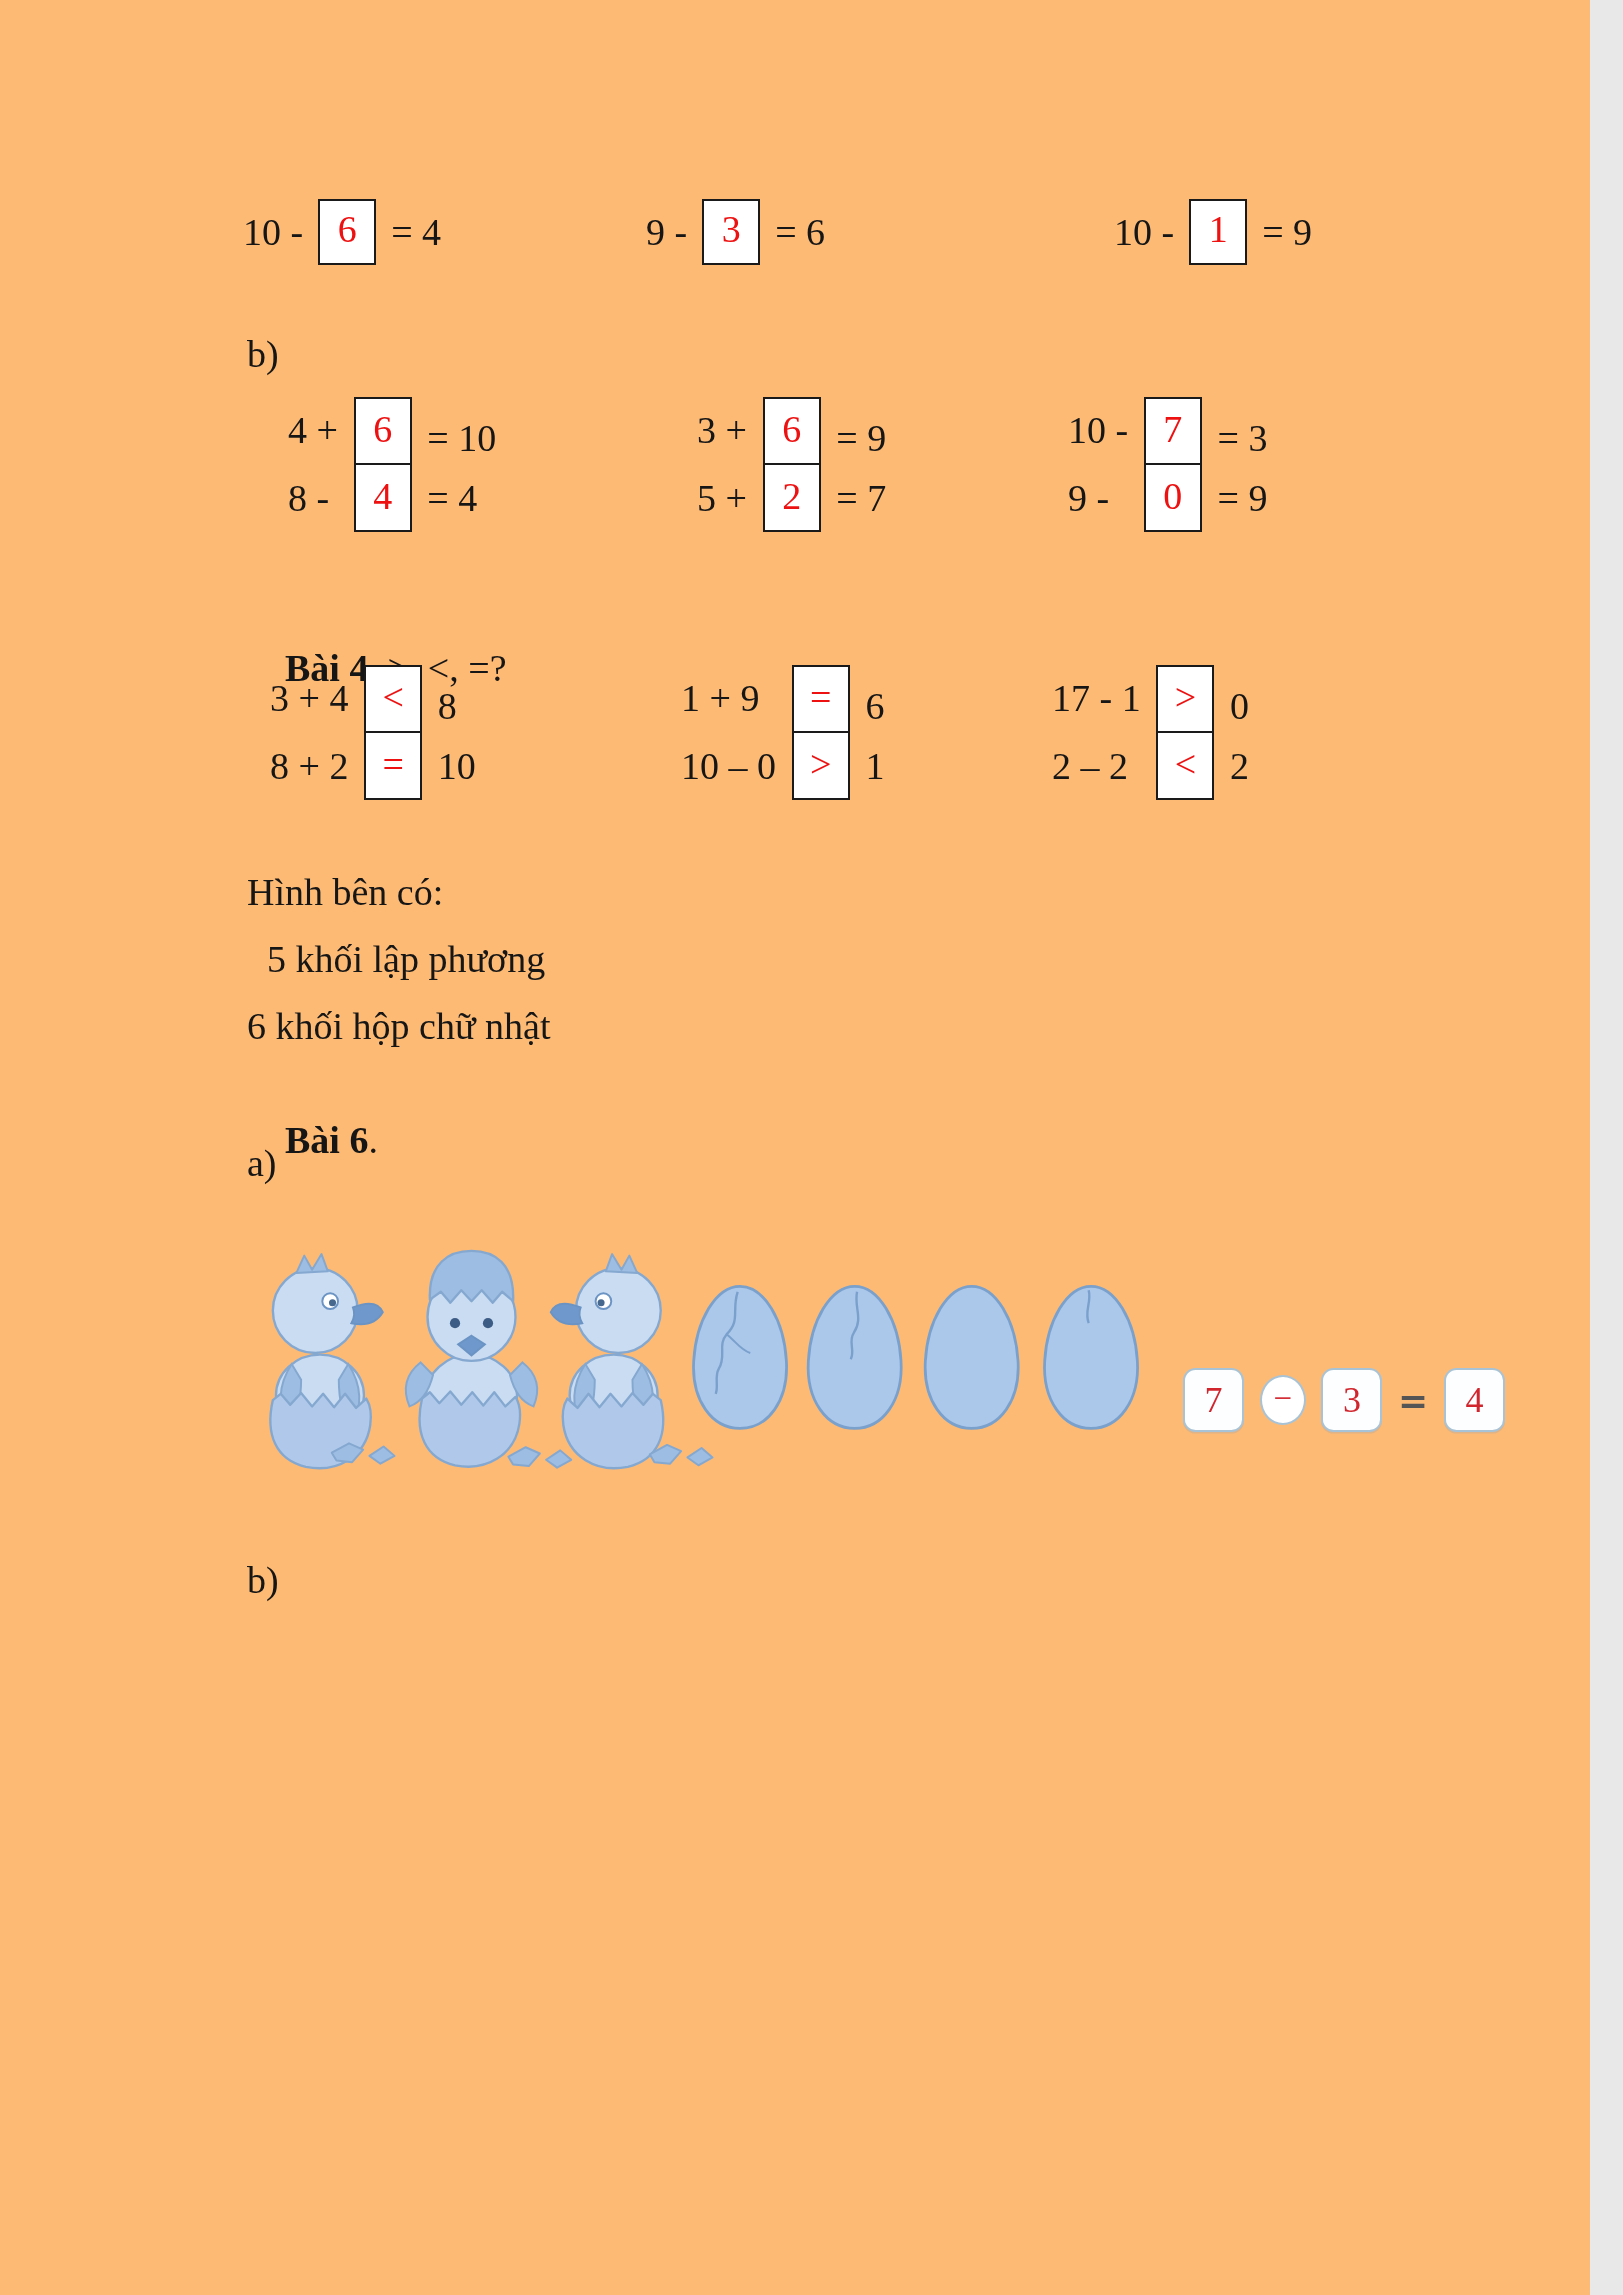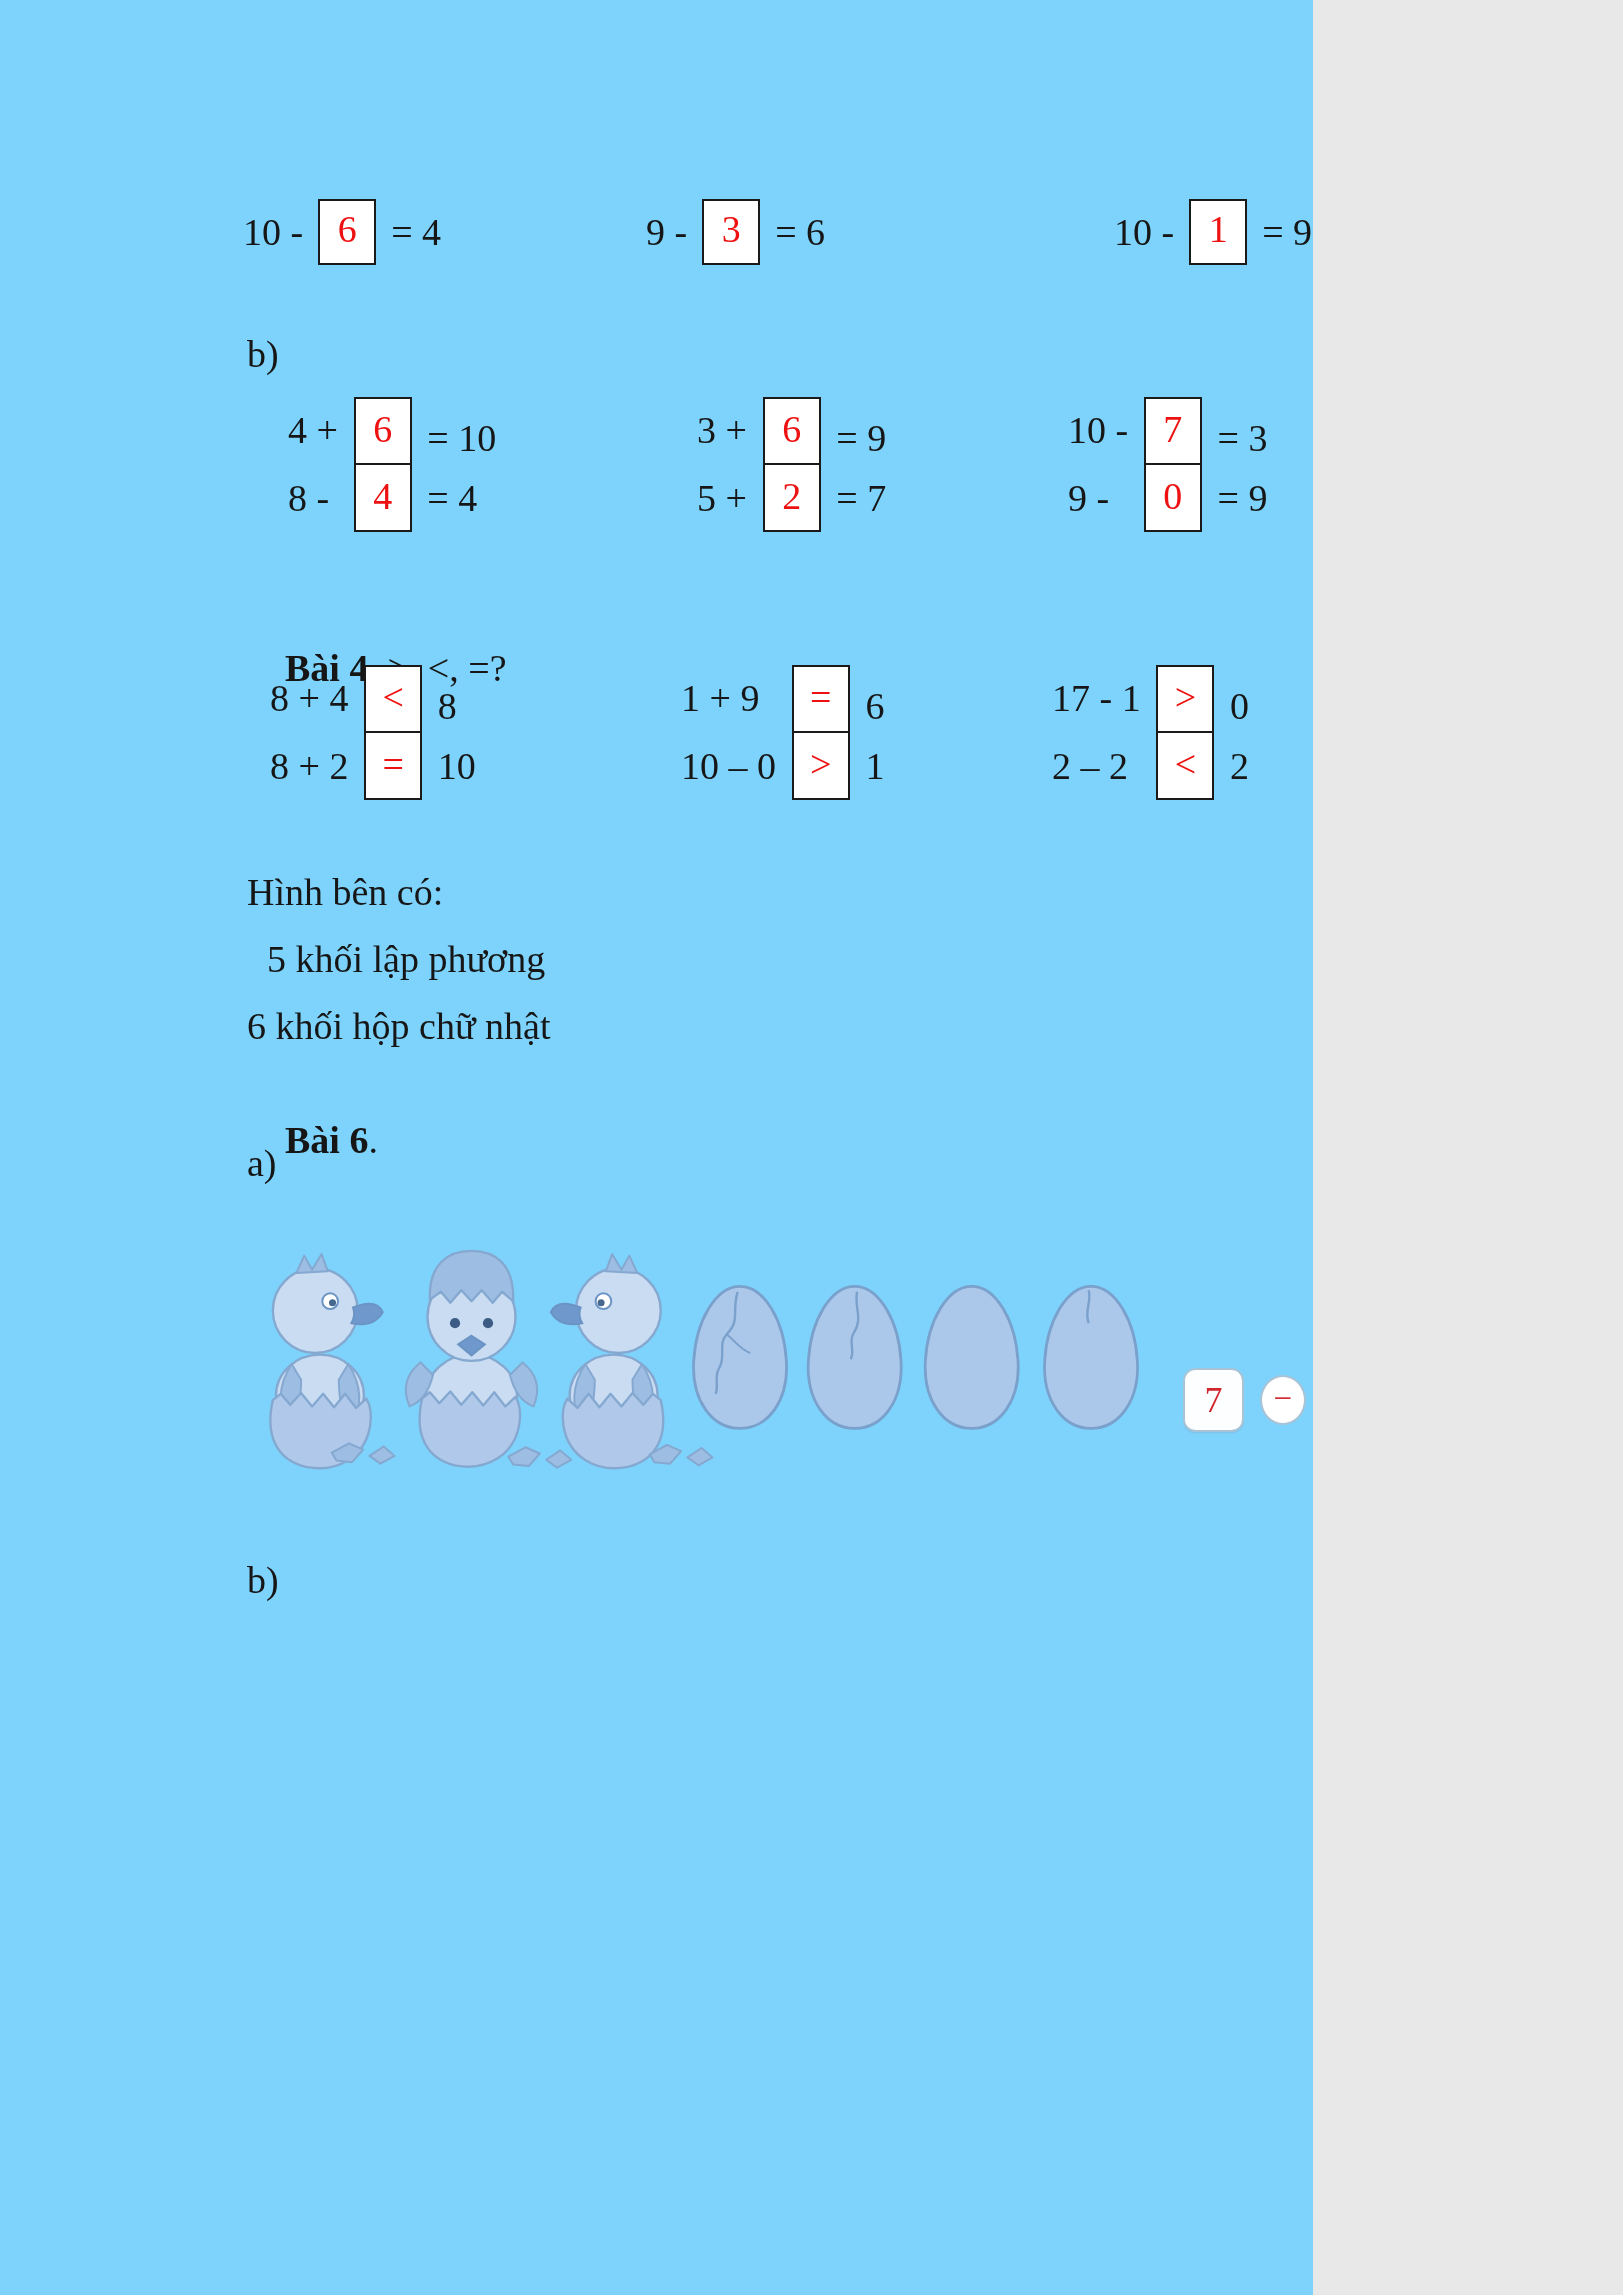--- a/index.html
+++ b/index.html
@@ -1,19 +1,19 @@
 <!DOCTYPE html>
 <html style="font-size:12.6px"><head>
 <meta charset="utf-8">
 <style>
   html,body{margin:0;padding:0;background:#e8e8e8;}
   .page{
     position:relative;
-    width:1313px;height:2295px;
-    background:#7dd3fc;
+    width:1590px;height:2295px;
+    background:#fdba74;
     font-family:"Liberation Serif", serif;
     color:#161616;
     overflow:hidden;
   }
   .t{font-size:38px;line-height:47px;white-space:pre;}
   .red{color:#ee1111;}
 
   
   .eq{position:absolute;display:flex;align-items:center;gap:15px;height:68px;}
   .sbox{
@@ -127,21 +127,21 @@
     </div>
     <span class="t c3r1">= 3</span>
     <span class="t c3r2">= 9</span>
   </div>
 
   <div class="line" style="left:247px;top:598px;">
     <span class="b">Bài 4</span><span>. &gt;, &lt;, =?</span>
   </div>
 
   <div class="pair" style="left:270px;top:664px;">
-    <span class="t c1r1">8 + 4</span>
+    <span class="t c1r1">3 + 4</span>
     <span class="t c1r2">8 + 2</span>
     <div class="pairbox">
       <div class="half top red">&lt;</div>
       <div class="half red">=</div>
     </div>
     <span class="t c3r1">8</span>
     <span class="t c3r2">10</span>
   </div>
   <div class="pair" style="left:681px;top:664px;">
     <span class="t c1r1">1 + 9</span>

